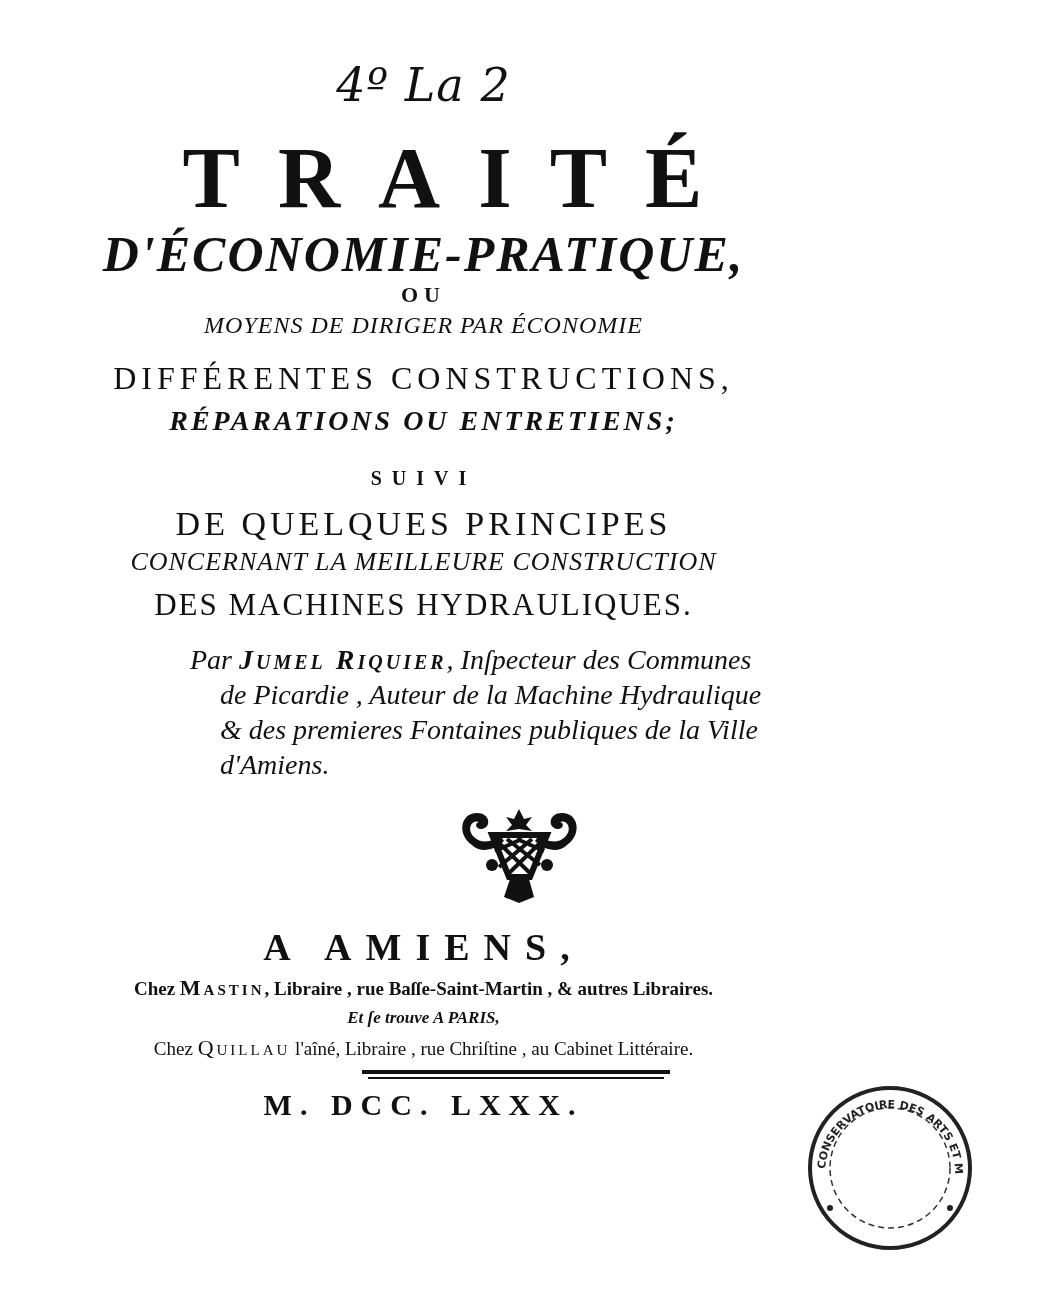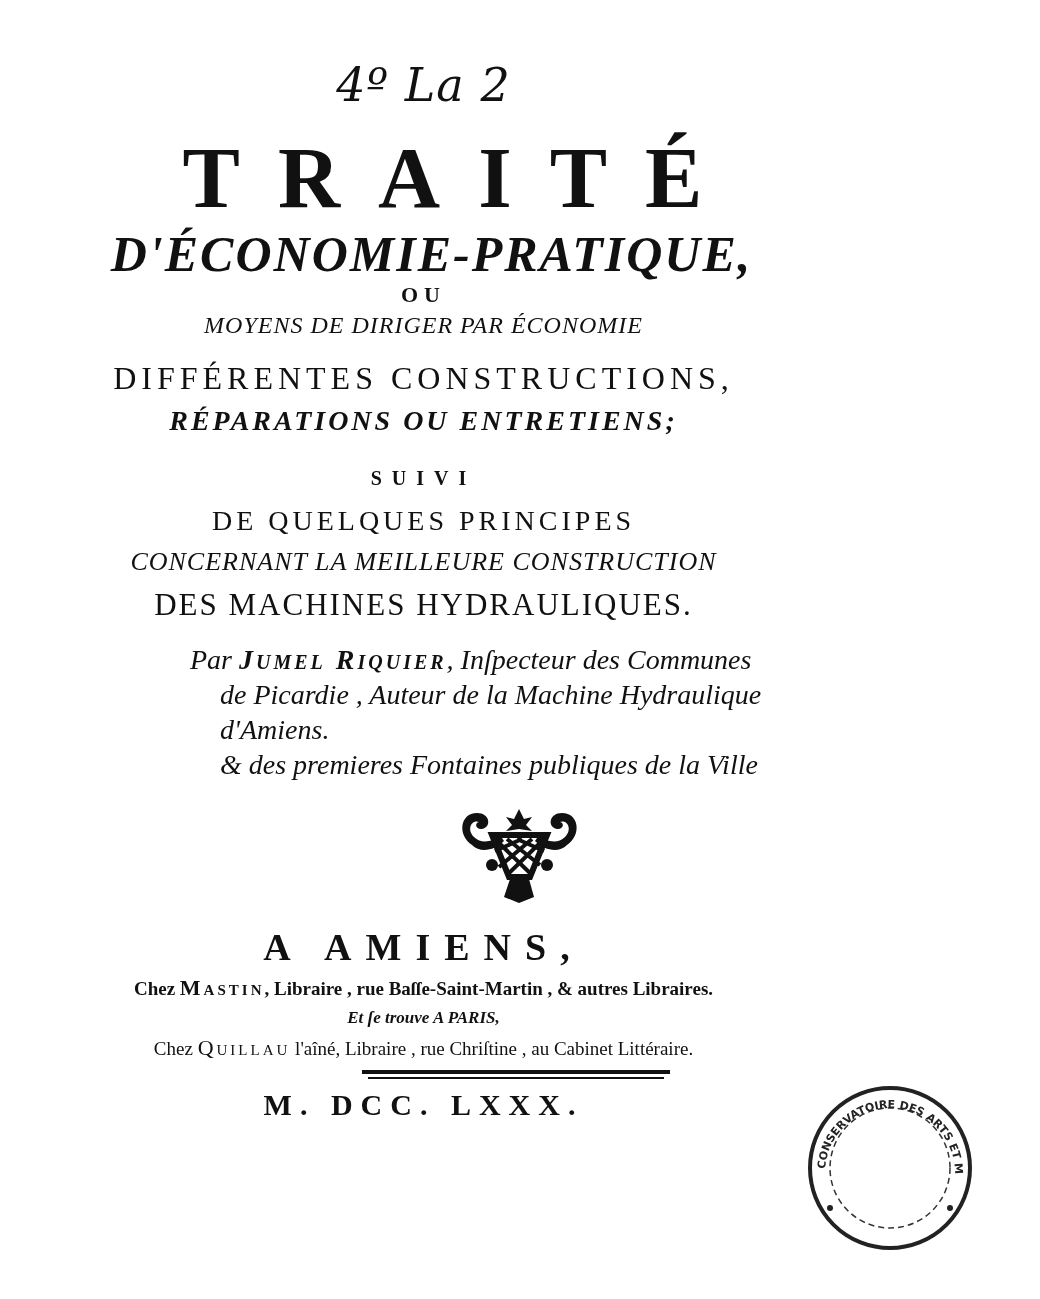--- a/index.html
+++ b/index.html
@@ -1,26 +1,26 @@
 <!DOCTYPE html>
 <html><head>
   <meta charset="utf-8">
   <style>
     html, body { margin:0; padding:0; background:#ffffff; }
     body { width:1040px; height:1299px; position:relative; overflow:hidden; color:#111; font-family:"Liberation Serif","DejaVu Serif",serif; }
     .abs { position:absolute; left:0; width:847px; text-align:center; white-space:nowrap; }
     .shelfmark { top:58px; font-family:"DejaVu Serif",serif; font-style:italic; font-size:46px; left:0; letter-spacing:1px; }
     .title { top:128px; font-size:86px; font-weight:bold; letter-spacing:38px; padding-left:38px; }
-    .subtitle { top:225px; font-size:50px; font-style:italic; font-weight:bold; letter-spacing:2px;padding-left:8px; }
+    .subtitle { top:225px; font-size:50px; font-style:italic; font-weight:bold; letter-spacing:2px; }
     .ou { top:282px; font-size:22px; font-weight:bold; letter-spacing:6px; }
     .moyens { top:312px; font-size:24px; font-style:italic; letter-spacing:1px; }
     .diff { top:360px; font-size:32px; letter-spacing:5px; }
     .repar { top:405px; font-size:28px; font-style:italic; font-weight:bold; letter-spacing:3px; }
     .suivi { top:467px; font-size:20px; font-weight:bold; letter-spacing:10px; }
-    .quelques { top:505px; font-size:28px; letter-spacing:4px; }
+    .quelques { top:505px; font-size:34px; letter-spacing:4px; }
     .concern { top:547px; font-size:26px; font-style:italic; letter-spacing:1px; }
     .machines { top:587px; font-size:31px; letter-spacing:2px; }
     .author { position:absolute; left:190px; top:642px; width:660px; font-size:28px; font-style:italic; line-height:35px; text-align:justify; }
     .author .sc { font-weight:bold; letter-spacing:3px; font-variant:small-caps; }
     .author .indent { padding-left:30px; display:block; }
     .ornament { position:absolute; left:452px; top:805px; width:135px; height:100px; }
     .amiens { top:925px; font-size:38px; font-weight:bold; letter-spacing:14px; }
     .chez1 { top:975px; font-size:19px; font-weight:bold; }
     .chez1 .sc, .chez2 .sc { letter-spacing:3px; font-variant:small-caps; font-size:22px; }
     .paris { top:1008px; font-size:17px; font-style:italic; font-weight:bold; }
@@ -42,22 +42,22 @@
 <div class="abs repar">RÉPARATIONS OU ENTRETIENS;</div>
 <div class="abs suivi">SUIVI</div>
 <div class="abs quelques">DE QUELQUES PRINCIPES</div>
 <div class="abs concern">CONCERNANT LA MEILLEURE CONSTRUCTION</div>
 <div class="abs machines">DES MACHINES HYDRAULIQUES.</div>
 
 <div class="author">
   <span>Par</span>
   <span class="sc">Jumel Riquier</span><span>, Inſpecteur des Communes</span>
   <span class="indent">de Picardie , Auteur de la Machine Hydraulique</span>
+  <span class="indent">&amp; des premieres Fontaines publiques de la Ville</span>
   <span class="indent">d'Amiens.</span>
-  <span class="indent">&amp; des premieres Fontaines publiques de la Ville</span>
 </div>
 
 <svg class="ornament" viewBox="0 0 135 100">
   <g fill="#111">
     <path d="M20 40 C5 30 8 8 25 8 C38 8 40 22 30 24 C24 25 22 18 27 17 C20 14 14 24 22 32 C30 40 42 36 48 30 L52 36 C42 46 28 48 20 40Z"></path>
     <path d="M115 40 C130 30 127 8 110 8 C97 8 95 22 105 24 C111 25 113 18 108 17 C115 14 121 24 113 32 C105 40 93 36 87 30 L83 36 C93 46 107 48 115 40Z"></path>
     <path d="M67 4 L72 14 L80 12 L74 20 L80 26 L67 24 L54 26 L60 20 L54 12 L62 14Z"></path>
     <path d="M40 30 L95 30 L78 72 L57 72Z" fill="none" stroke="#111" stroke-width="6"></path>
     <path d="M45 36 L80 70 M55 34 L88 60 M65 34 L92 46 M90 36 L55 70 M80 34 L47 62 M70 34 L43 46" stroke="#111" stroke-width="4"></path>
     <path d="M58 74 L77 74 L82 92 L67 98 L52 92Z"></path>

